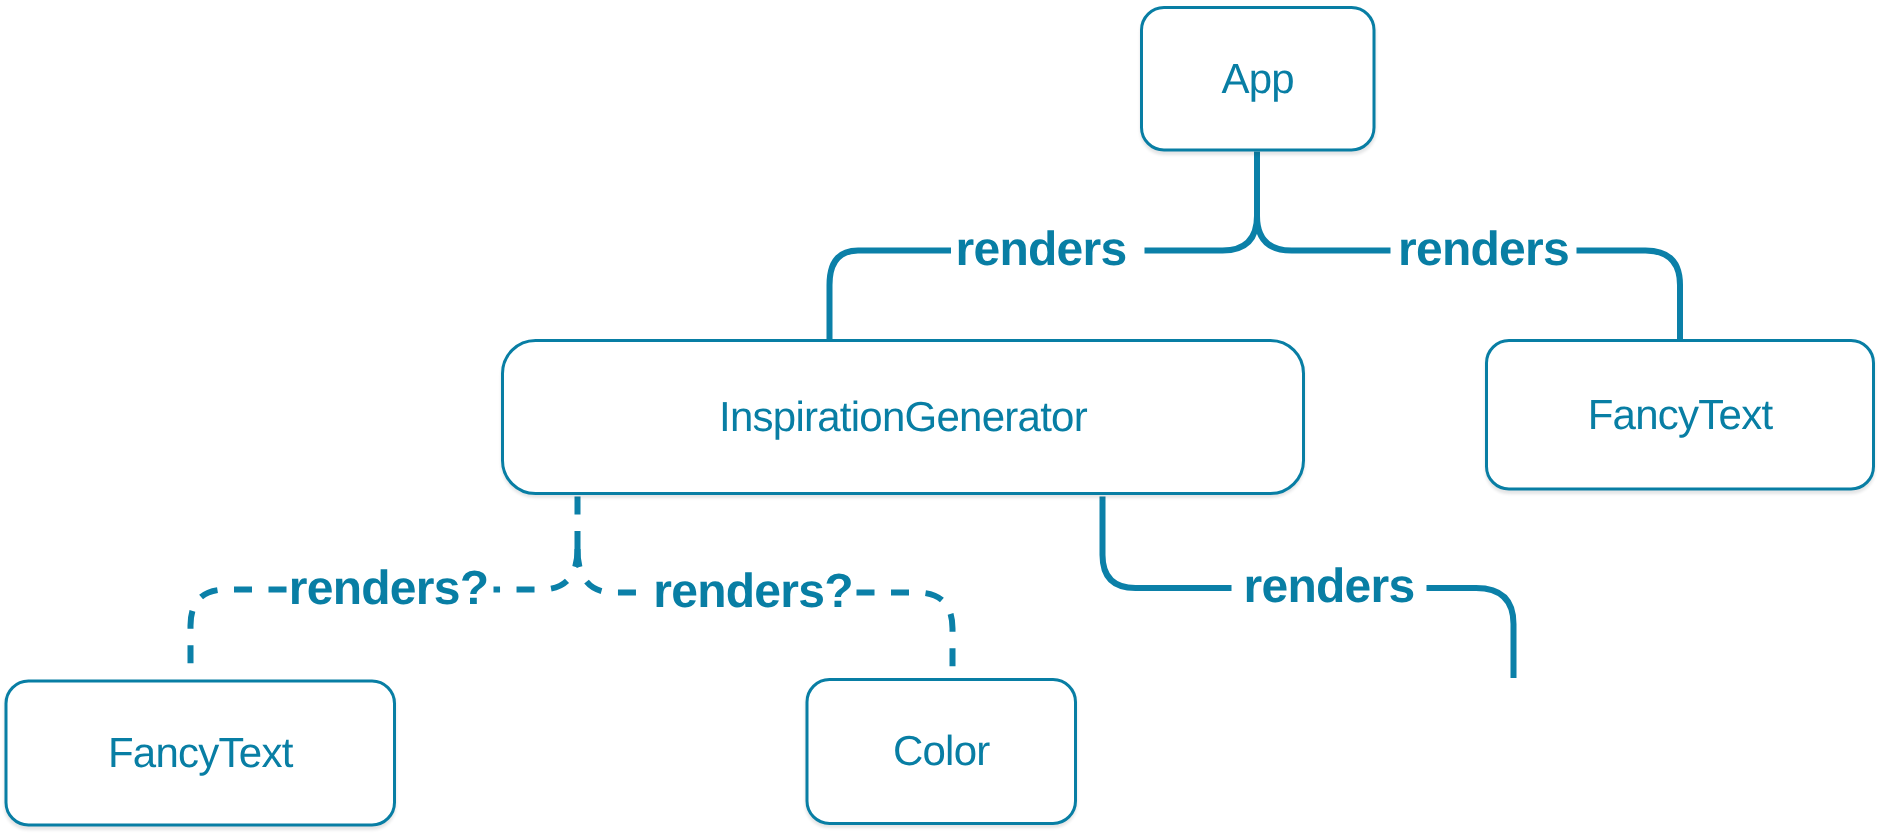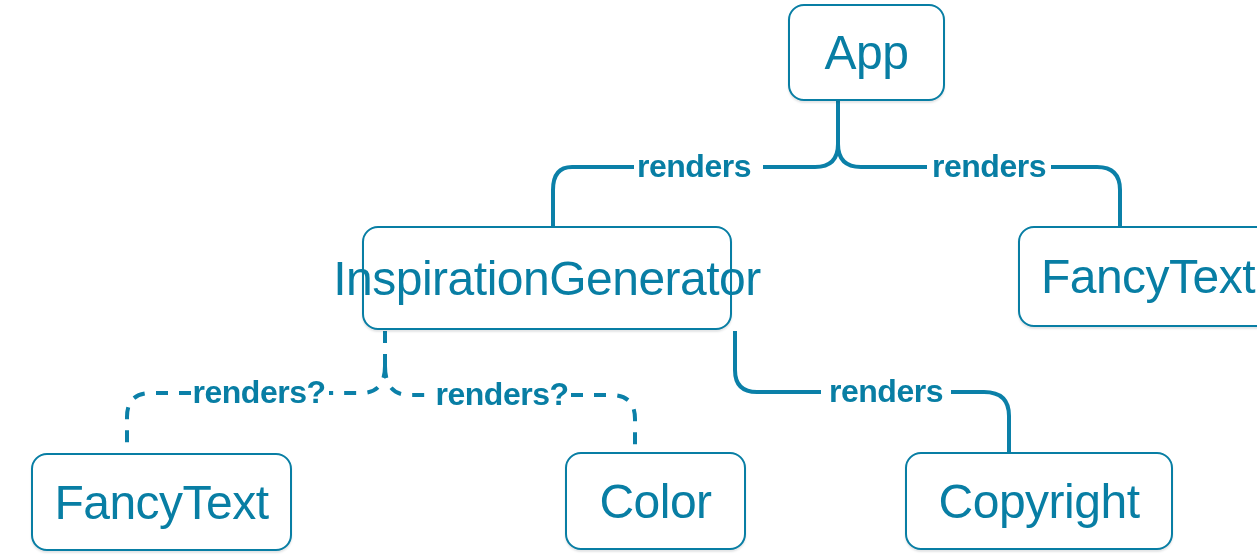--- a/index.html
+++ b/index.html
@@ -30,30 +30,29 @@
   }
   .node{
     position:absolute;
     display:flex;
     align-items:center;
     justify-content:center;
     background:#ffffff;
     border:2.5px solid var(--accent);
     border-radius:16px;
     color:var(--accent);
-    font-size:48px;
+    font-size:28px;
     font-weight:500;
     letter-spacing:-0.5px;
     box-shadow:0 2px 2px rgba(35,39,47,0.12);
     box-sizing:border-box;
     white-space:nowrap;
-    margin-left:28px;
   }
   #node-app{left:760px;top:4px;width:157px;height:97px;}
-  #node-inspiration-generator{left:334px;top:226px;width:370px;height:104px;}
+  #node-inspiration-generator{left:334px;top:226px;width:536px;height:104px;border-radius:23px;}
   #node-fancy-text-top{left:990px;top:226px;width:260px;height:101px;}
   #node-fancy-text-bottom{left:3px;top:453px;width:261px;height:98px;}
   #node-color{left:537px;top:452px;width:181px;height:98px;}
   #node-copyright{left:877px;top:452px;width:268px;height:98px;}
 
   .edge-label{
     position:absolute;
     transform:translate(-50%,-50%);
     color:var(--accent);
     font-size:32px;
@@ -106,23 +105,20 @@
   </div>
 
   <div class="node" id="node-fancy-text-bottom">
     <span>FancyText</span>
   </div>
 
   <div class="node" id="node-color">
     <span>Color</span>
   </div>
 
-  <div class="node" id="node-copyright">
-    <span>Copyright</span>
-  </div>
 
   <span class="edge-label" id="label-renders-left">renders</span>
   <span class="edge-label" id="label-renders-right">renders</span>
   <span class="edge-label" id="label-renders-copyright">renders</span>
   <span class="edge-label" id="label-renders-q-left">renders?</span>
   <span class="edge-label" id="label-renders-q-right">renders?</span>
 
 </div>
 
 </body></html>

